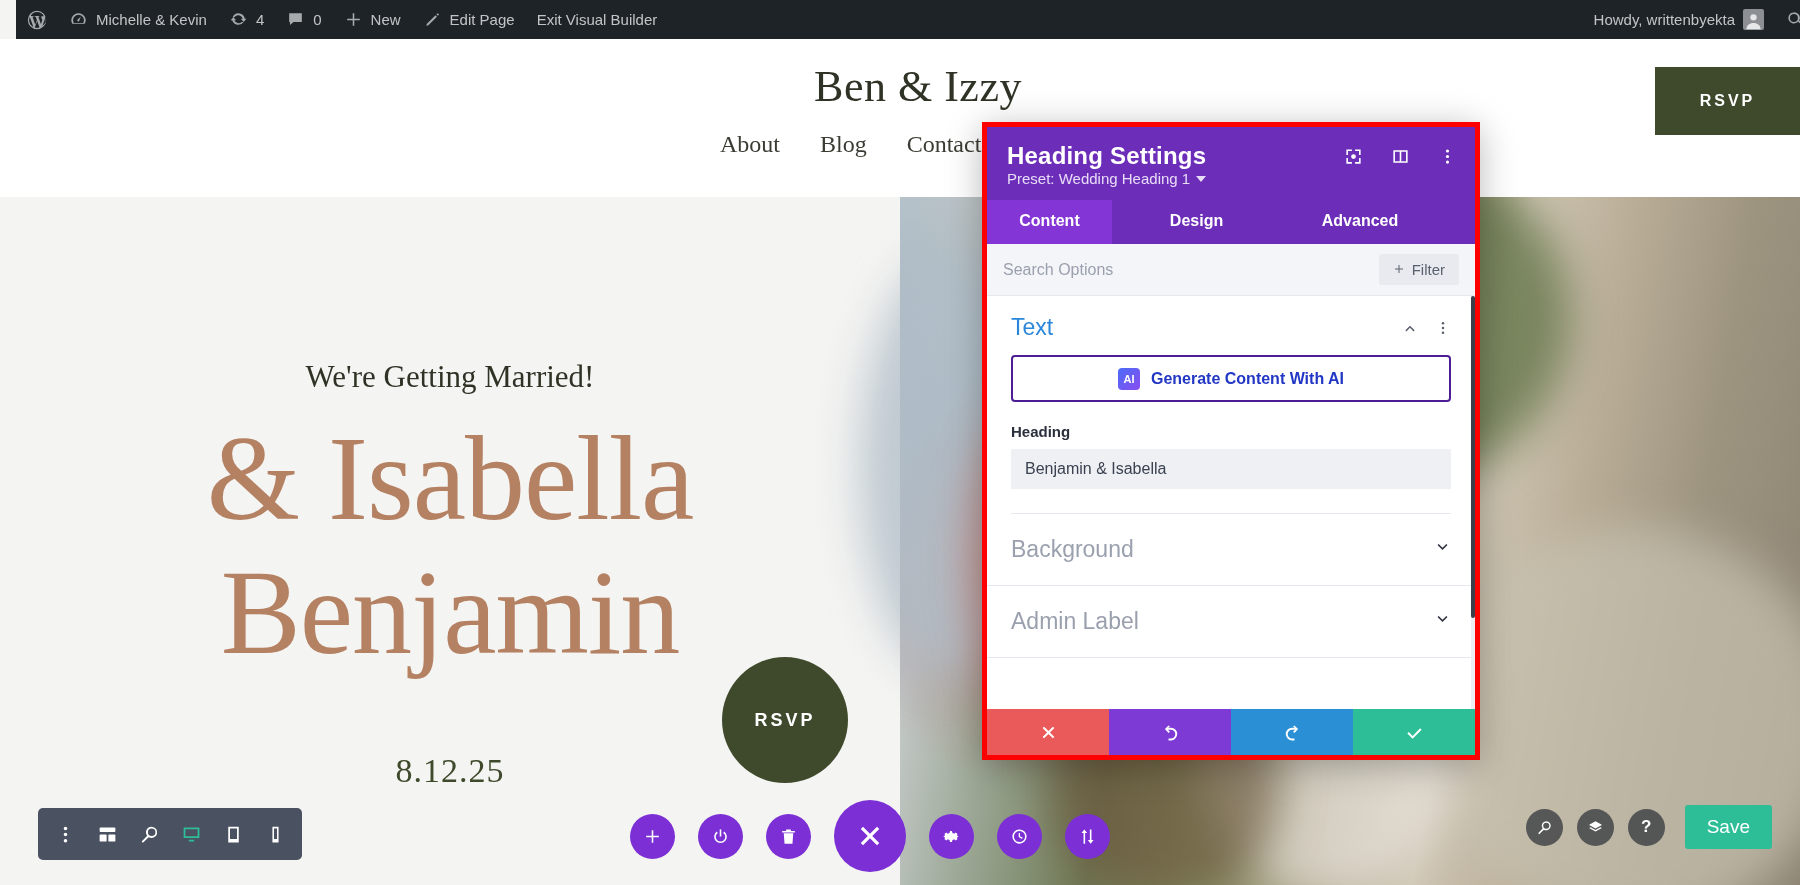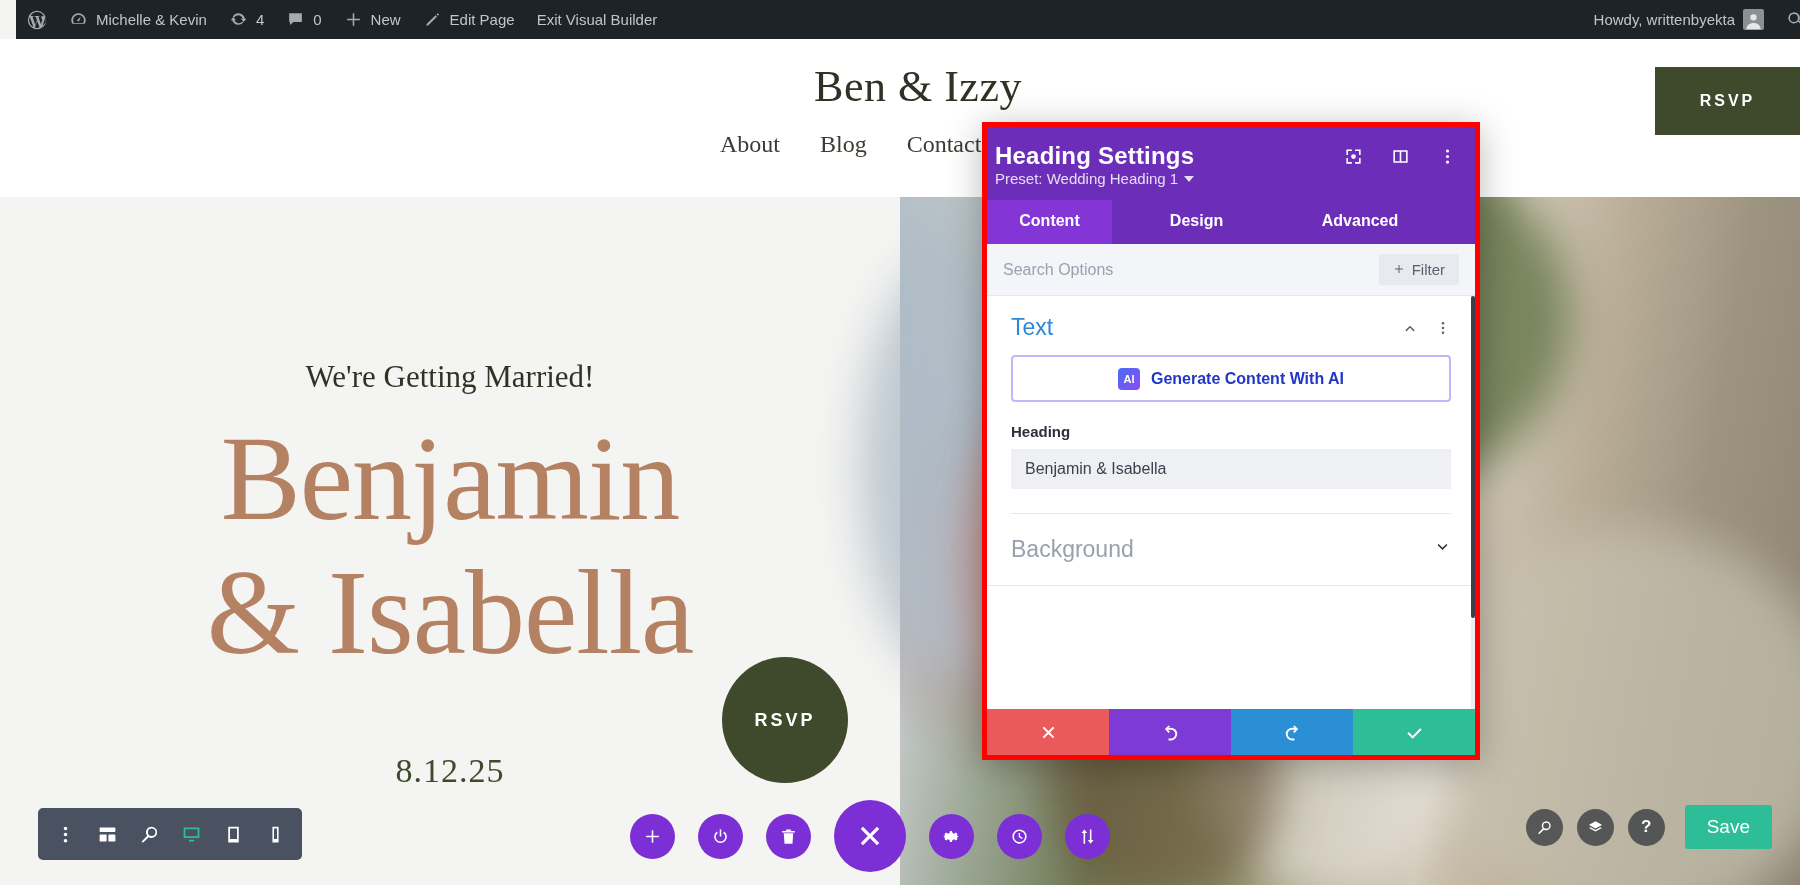--- a/index.html
+++ b/index.html
@@ -127,21 +127,21 @@
     z-index: 50;
     background: #fff;
     box-shadow: 0 6px 34px rgba(0,0,0,.28);
   }
   .modal {
     position: relative; width: 100%; height: 100%;
     display: flex; flex-direction: column; overflow: hidden;
   }
   .modal-header {
     background: #6c2eb9; color: #fff;
-    padding: 15px 20px 13px 8px;
+    padding: 15px 20px 13px 20px;
     position: relative; flex: 0 0 auto;
   }
   .modal-title { font-size: 24px; font-weight: 700; letter-spacing: .2px; }
   .modal-preset {
     font-size: 15px; color: #e8dcf7;
     display: flex; align-items: center; gap: 6px;
   }
   .caret-dn {
     width: 0; height: 0; border-left: 5px solid transparent;
     border-right: 5px solid transparent; border-top: 6px solid #e8dcf7;
@@ -198,21 +198,21 @@
   .sec-text { padding: 18px 24px 0 24px; }
   .sec-head {
     display: flex; align-items: center; justify-content: space-between;
     padding-bottom: 14px;
   }
   .sec-title-blue { font-size: 23px; color: #2b87da; }
   .sec-head-ics { display: flex; align-items: center; gap: 17px; }
   .sec-head-ics svg { width: 16px; height: 16px; fill: #5a6070; display: block; }
 
   .ai-btn {
-    border: 2px solid #c4b5fd; border-radius: 4px;
+    border: 2px solid #4c1d95; border-radius: 4px;
     height: 47px; display: flex; align-items: center; justify-content: center;
     gap: 11px; color: #2237c4; font-size: 16px; font-weight: 700;
     background: #fff;
   }
   .ai-badge {
     width: 22px; height: 22px; border-radius: 4px;
     background: linear-gradient(135deg,#4a6cf7,#8a4df0);
     color: #fff; font-size: 11px; font-weight: 700;
     display: flex; align-items: center; justify-content: center;
   }
@@ -370,22 +370,22 @@
       <a href="#">Contact</a>
       <a href="#" class="active">Home</a>
     </div>
     <div class="rsvp-btn-top">RSVP</div>
   </div>
 
   <div class="hero">
     <div class="hero-left">
       <div class="hero-kicker">We're Getting Married!</div>
       <div class="hero-names">
+        <div>&amp; Isabella</div>
         <div>Benjamin</div>
-        <div>&amp; Isabella</div>
       </div>
       <div class="hero-date">8.12.25</div>
     </div>
     <div class="hero-photo">
       <div class="photo-blob" style="left:-40px;top:60px;width:180px;height:420px;background:rgba(178,190,200,.8);"></div>
       <div class="photo-blob" style="left:70px;top:200px;width:150px;height:330px;background:rgba(206,124,112,.6);"></div>
       <div class="photo-blob" style="left:250px;top:-60px;width:420px;height:360px;background:rgba(92,112,66,.75);"></div>
       <div class="photo-blob" style="left:520px;top:330px;width:420px;height:400px;background:rgba(200,194,176,.7);"></div>
       <div class="photo-blob" style="left:300px;top:380px;width:260px;height:320px;background:rgba(236,232,226,.65);"></div>
       <div class="photo-blob" style="left:150px;top:470px;width:230px;height:240px;background:rgba(106,84,58,.65);"></div>
@@ -480,20 +480,28 @@
 
         <div class="sec-collapsed">
           <div class="sec-title-grey">Background</div>
           <span>
             <svg viewBox="0 0 24 24">
                 <path d="M12 15.5l-7-7L6.6 7 12 12.3 17.4 7 19 8.5z"></path>
               </svg>
           </span>
         </div>
 
+        <div class="sec-collapsed">
+          <div class="sec-title-grey">Admin Label</div>
+          <span>
+            <svg viewBox="0 0 24 24">
+                <path d="M12 15.5l-7-7L6.6 7 12 12.3 17.4 7 19 8.5z"></path>
+              </svg>
+          </span>
+        </div>
 
         <div class="scroll-track">
           <div class="scroll-thumb"></div>
         </div>
       </div>
 
       <div class="modal-footer">
         <div class="foot-btn foot-cancel">
           <span>
             <svg viewBox="0 0 24 24">

